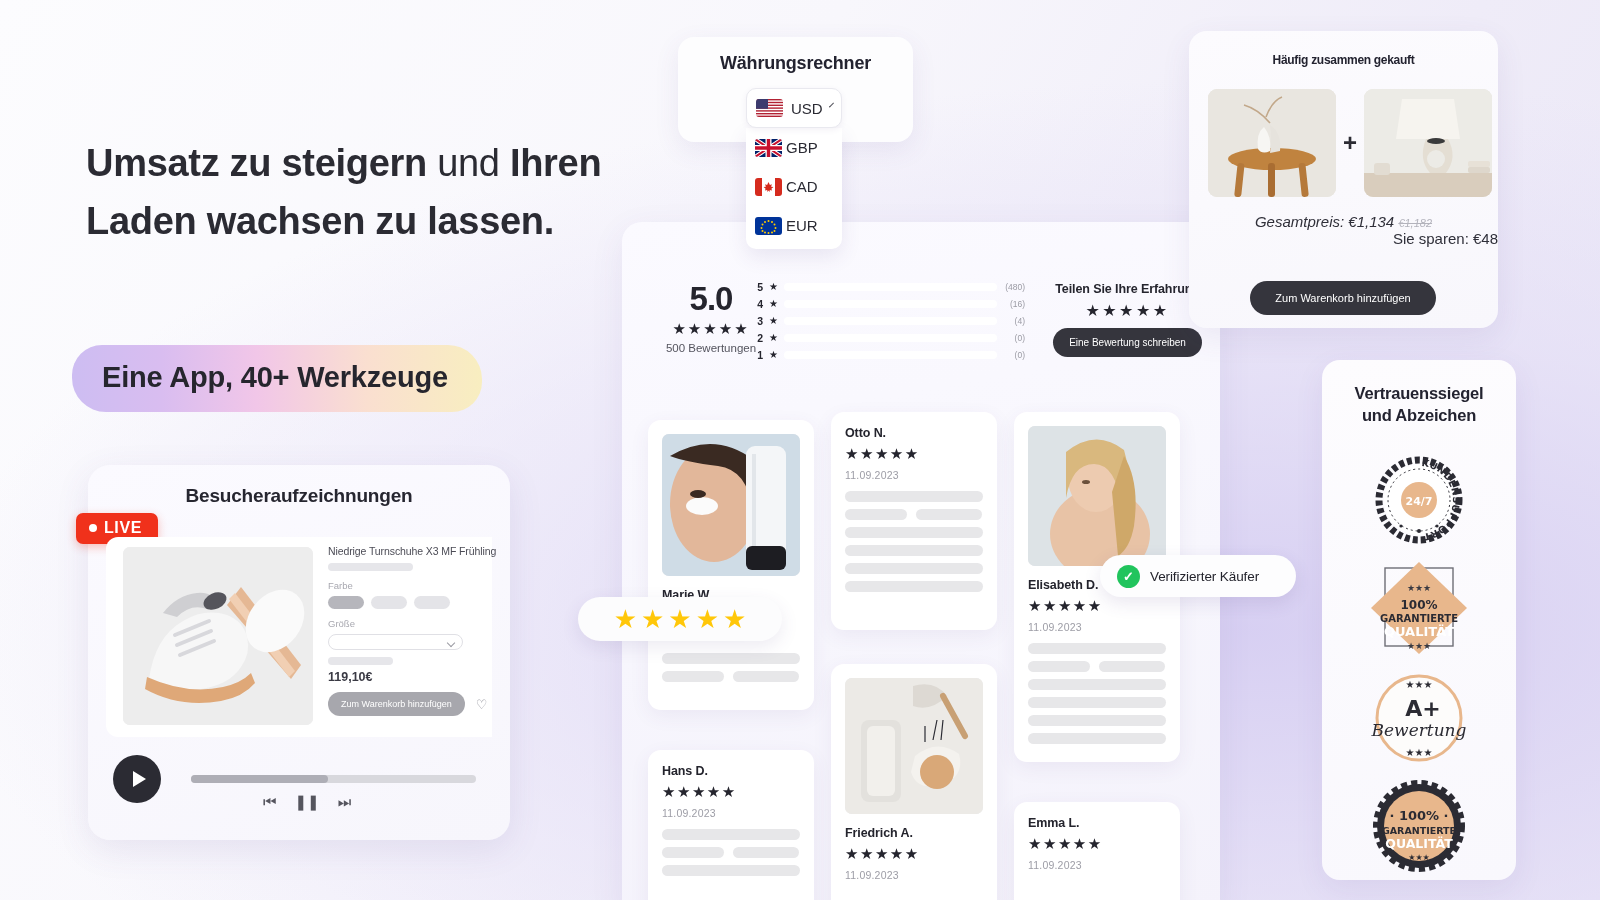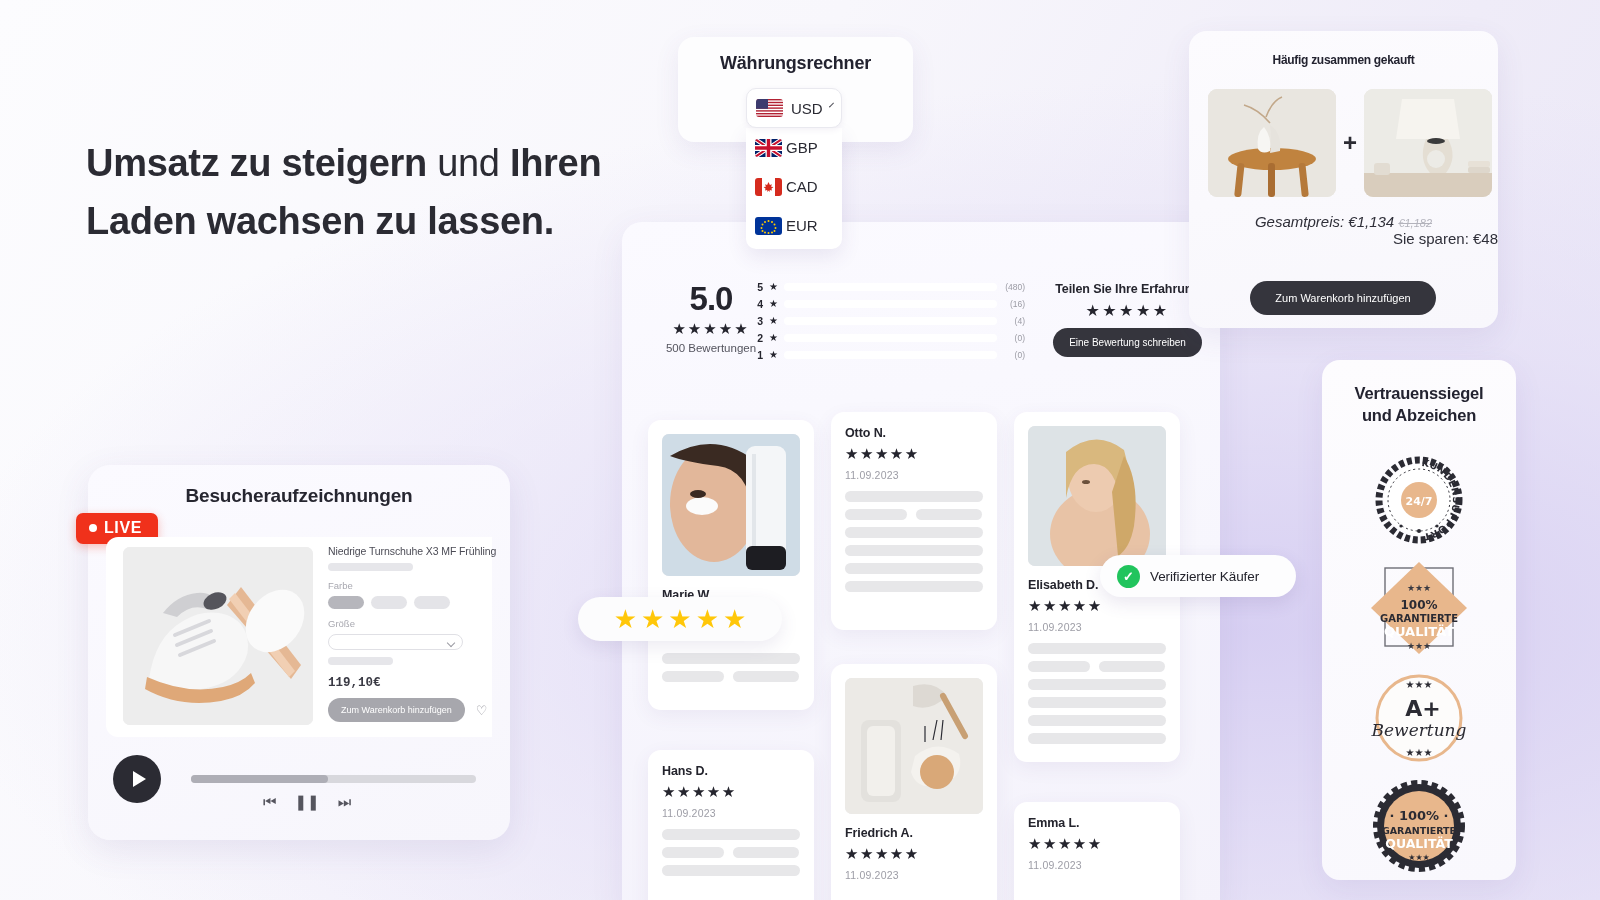--- a/index.html
+++ b/index.html
@@ -78,21 +78,21 @@
   .sw.on { background: #b6b6bc; }
   .select-box {
     margin-top: 5px; width: 135px; height: 16px; border: 1px solid #e0e0e5;
     border-radius: 9px; background: #fff; position: relative;
   }
   .select-box::after {
     content: ""; position: absolute; right: 8px; top: 5px;
     width: 5px; height: 5px; border-right: 1.3px solid #9a9aa2;
     border-bottom: 1.3px solid #9a9aa2; transform: rotate(45deg);
   }
-  .rec-price { font-size: 12.5px; font-weight: 700; color: #3a3a44; margin-top: 11px; font-family: Liberation Mono, monospace; }
+  .rec-price { font-size: 12.5px; font-weight: 700; color: #3a3a44; margin-top: 5px; }
   .atc-row { display: flex; align-items: center; gap: 11px; margin-top: 8px; }
   .atc-btn {
     background: #a7a7ad; color: #fff; font-size: 9px; padding: 7px 13px;
     border-radius: 14px; white-space: nowrap; border: none;
   }
   .heart { font-size: 13px; color: #9a9aa2; }
 
   .player { position: absolute; left: 25px; top: 290px; width: 380px; }
   .play-circle {
     width: 48px; height: 48px; border-radius: 50%; background: #2b2b33;
@@ -247,20 +247,21 @@
 <div class="stage">
 
 
   <div class="headline">
     <div>
       <b>Umsatz zu steigern</b><span> und </span><b>Ihren</b>
     </div>
     <div><b>Laden wachsen zu lassen.</b></div>
   </div>
 
+  <div class="pill-badge">Eine App, 40+ Werkzeuge</div>
 
   <div class="rec-card">
     <div class="rec-title">Besucheraufzeichnungen</div>
     <div class="live-tag">
       <span class="live-dot"></span>
       <span>LIVE</span>
     </div>
 
     <div class="rec-inner">
       <div class="shoe-img">

